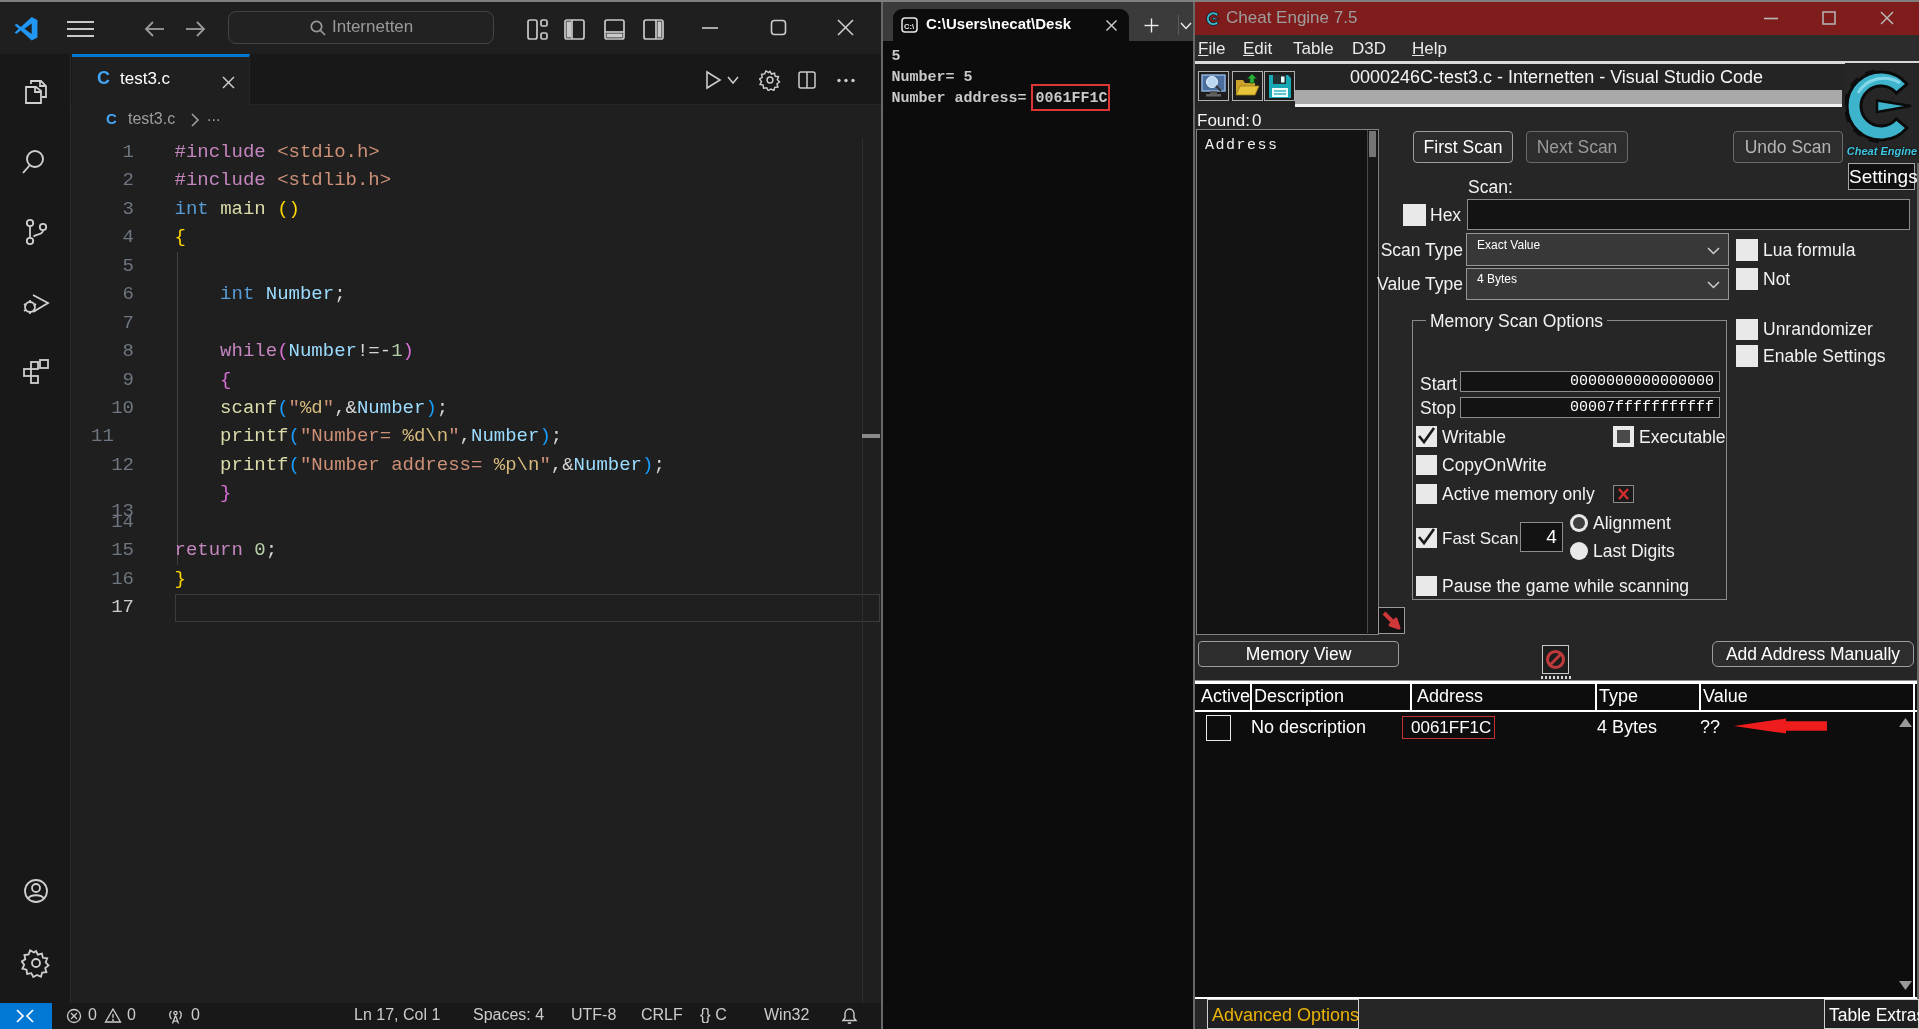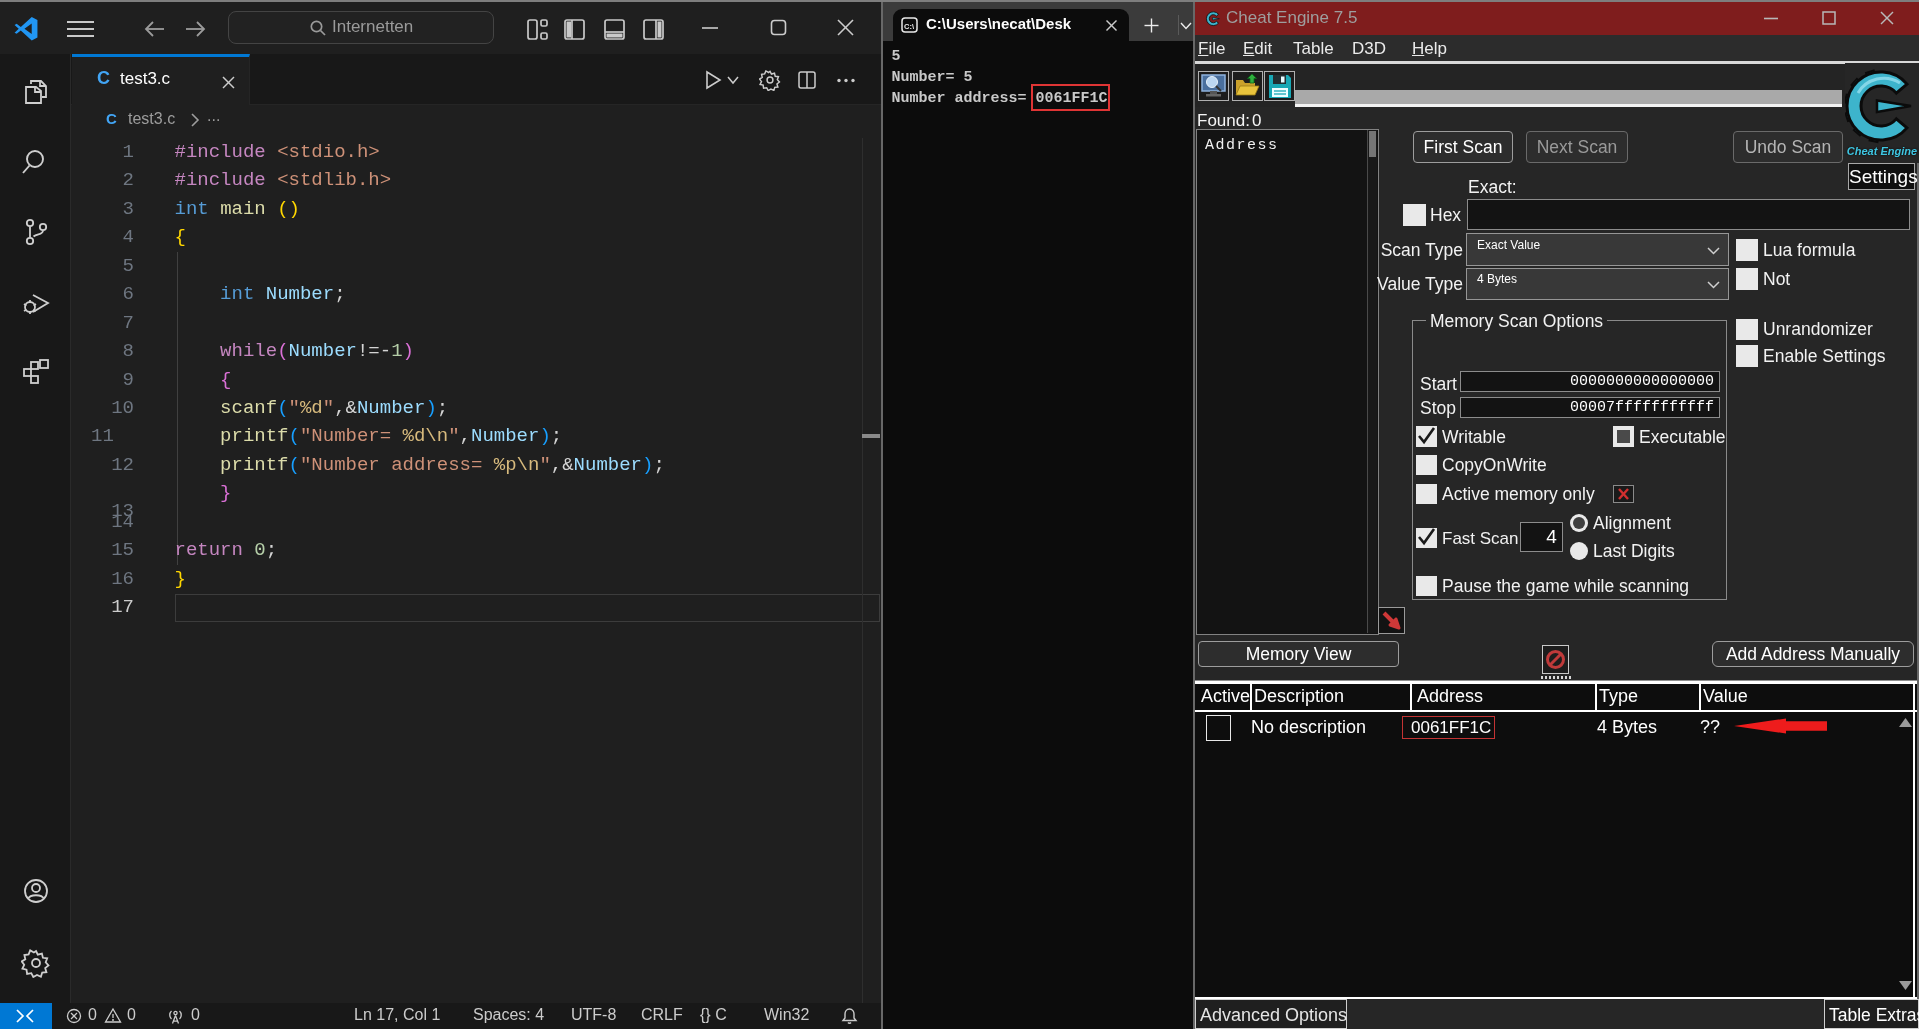--- a/index.html
+++ b/index.html
@@ -404,20 +404,21 @@
     <svg class="abs" style="left:3px;top:2px;" width="24" height="25" viewBox="0 0 24 25">
         <path d="M1 1 L20 1 L23 4 L23 24 L1 24 Z" fill="#18a8b5"></path>
         <rect x="5" y="1" width="13" height="9" fill="#222f33"></rect>
         <rect x="13" y="2.5" width="3.5" height="6" fill="#e8fbff"></rect>
         <rect x="4" y="14" width="16" height="9" fill="#eefeff"></rect>
         <line x1="6" y1="17" x2="18" y2="17" stroke="#18a8b5" stroke-width="1.3"></line>
         <line x1="6" y1="20" x2="18" y2="20" stroke="#18a8b5" stroke-width="1.3"></line>
       </svg>
   </div>
 
+  <span class="abs" style="left:155px;top:67px;color:#f5f5f5;font-size:18px;white-space:nowrap;">0000246C-test3.c - Internetten - Visual Studio Code</span>
   <div class="abs" style="left:100px;top:89.5px;width:547px;height:14.5px;background:#a9a9a9;"></div>
   <div class="abs" style="left:100px;top:104px;width:547px;height:2.5px;background:#f2f2f2;"></div>
 
   <div class="abs" style="left:650px;top:63px;width:74px;height:100px;background:#262626;">
     <svg class="abs" style="left:0px;top:0px;" width="74" height="84" viewBox="0 0 74 84">
       <g fill="#2f9cb4" stroke="#0b0b0b" stroke-width="2">
         <g>
           <rect x="0" y="39" width="8" height="8" transform="rotate(12 36 43)"></rect>
           <rect x="0" y="39" width="8" height="8" transform="rotate(42 36 43)"></rect>
           <rect x="0" y="39" width="8" height="8" transform="rotate(72 36 43)"></rect>
@@ -439,21 +440,21 @@
     <span class="mono abs" style="left:8px;top:7px;color:#f0f0f0;font-size:15px;letter-spacing:1.5px;">Address</span>
     <div class="abs" style="left:170px;top:0px;width:10px;height:503px;background:#181818;border-left:1px solid #4a4a4a;"></div>
     <div class="abs" style="left:172px;top:1px;width:7px;height:26px;background:#757575;"></div>
   </div>
 
   <div class="ce-btn" style="left:218px;top:131px;width:100px;height:32px;line-height:30px;">First Scan</div>
   <div class="ce-btn" style="left:331px;top:131px;width:102px;height:32px;line-height:30px;color:#9a9a9a;border-color:#6a6a6a;">Next Scan</div>
   <div class="ce-btn" style="left:538px;top:131px;width:110px;height:32px;line-height:30px;color:#b5b5b5;border-color:#6a6a6a;">Undo Scan</div>
   <div class="abs" style="left:653px;top:163px;width:67px;height:27px;border:1px solid #a8a8a8;background:#101010;color:#fff;font-size:19px;text-align:center;line-height:25px;">Settings</div>
 
-  <span class="abs ce-txt" style="left:273px;top:177px;">Exact:</span>
+  <span class="abs ce-txt" style="left:273px;top:177px;">Scan:</span>
   <div class="ce-cb" style="left:208px;top:204px;width:23px;height:22px;"></div>
   <span class="abs ce-txt" style="left:235px;top:205px;">Hex</span>
   <div class="ce-edit" style="left:272px;top:199px;width:443px;height:31px;border-width:1.5px;"></div>
 
   <div class="abs ce-txt" style="left:150px;top:240px;width:118px;text-align:right;">Scan Type</div>
   <div class="ce-drop" style="left:271px;top:233px;width:263px;height:33px;">
     <span class="abs" style="left:10px;top:4px;">Exact Value</span>
     <svg class="abs" style="left:240px;top:13px;" width="13" height="8" viewBox="0 0 13 8">
         <polyline points="1,1 6.5,6.5 12,1" stroke="#cfcfcf" stroke-width="1.5" fill="none"></polyline>
       </svg>
@@ -574,20 +575,20 @@
 
     <svg class="abs" style="left:704px;top:34px;" width="13" height="9" viewBox="0 0 13 9">
         <path d="M6.5 0 L13 9 L0 9 Z" fill="#9a9a9a"></path>
       </svg>
     <svg class="abs" style="left:704px;top:297px;" width="13" height="9" viewBox="0 0 13 9">
         <path d="M6.5 9 L13 0 L0 0 Z" fill="#9a9a9a"></path>
       </svg>
   </div>
   <div class="abs" style="left:0;top:997px;width:722px;height:2px;background:#ffffff;"></div>
 
-  <div class="abs" style="left:0;top:999px;width:152px;height:30px;border:1px solid #cfcfcf;background:#1f1f1f;color:#e5e5e5;font-size:18px;white-space:nowrap;">
+  <div class="abs" style="left:12px;top:999px;width:152px;height:30px;border:1px solid #cfcfcf;background:#1f1f1f;color:#eab308;font-size:18px;white-space:nowrap;">
       <span class="abs" style="left:4px;top:5px;">Advanced Options</span>
     </div>
   <div class="abs" style="left:629px;top:999px;width:95px;height:30px;border:1px solid #cfcfcf;background:#1f1f1f;color:#fff;font-size:17.5px;white-space:nowrap;">
       <span class="abs" style="left:4px;top:5px;">Table Extras</span>
     </div>
 </div>
 <div class="abs" style="left:0;top:0;width:1919px;height:2px;background:#7e7e7e;z-index:99;"></div>
 
 </body></html>

